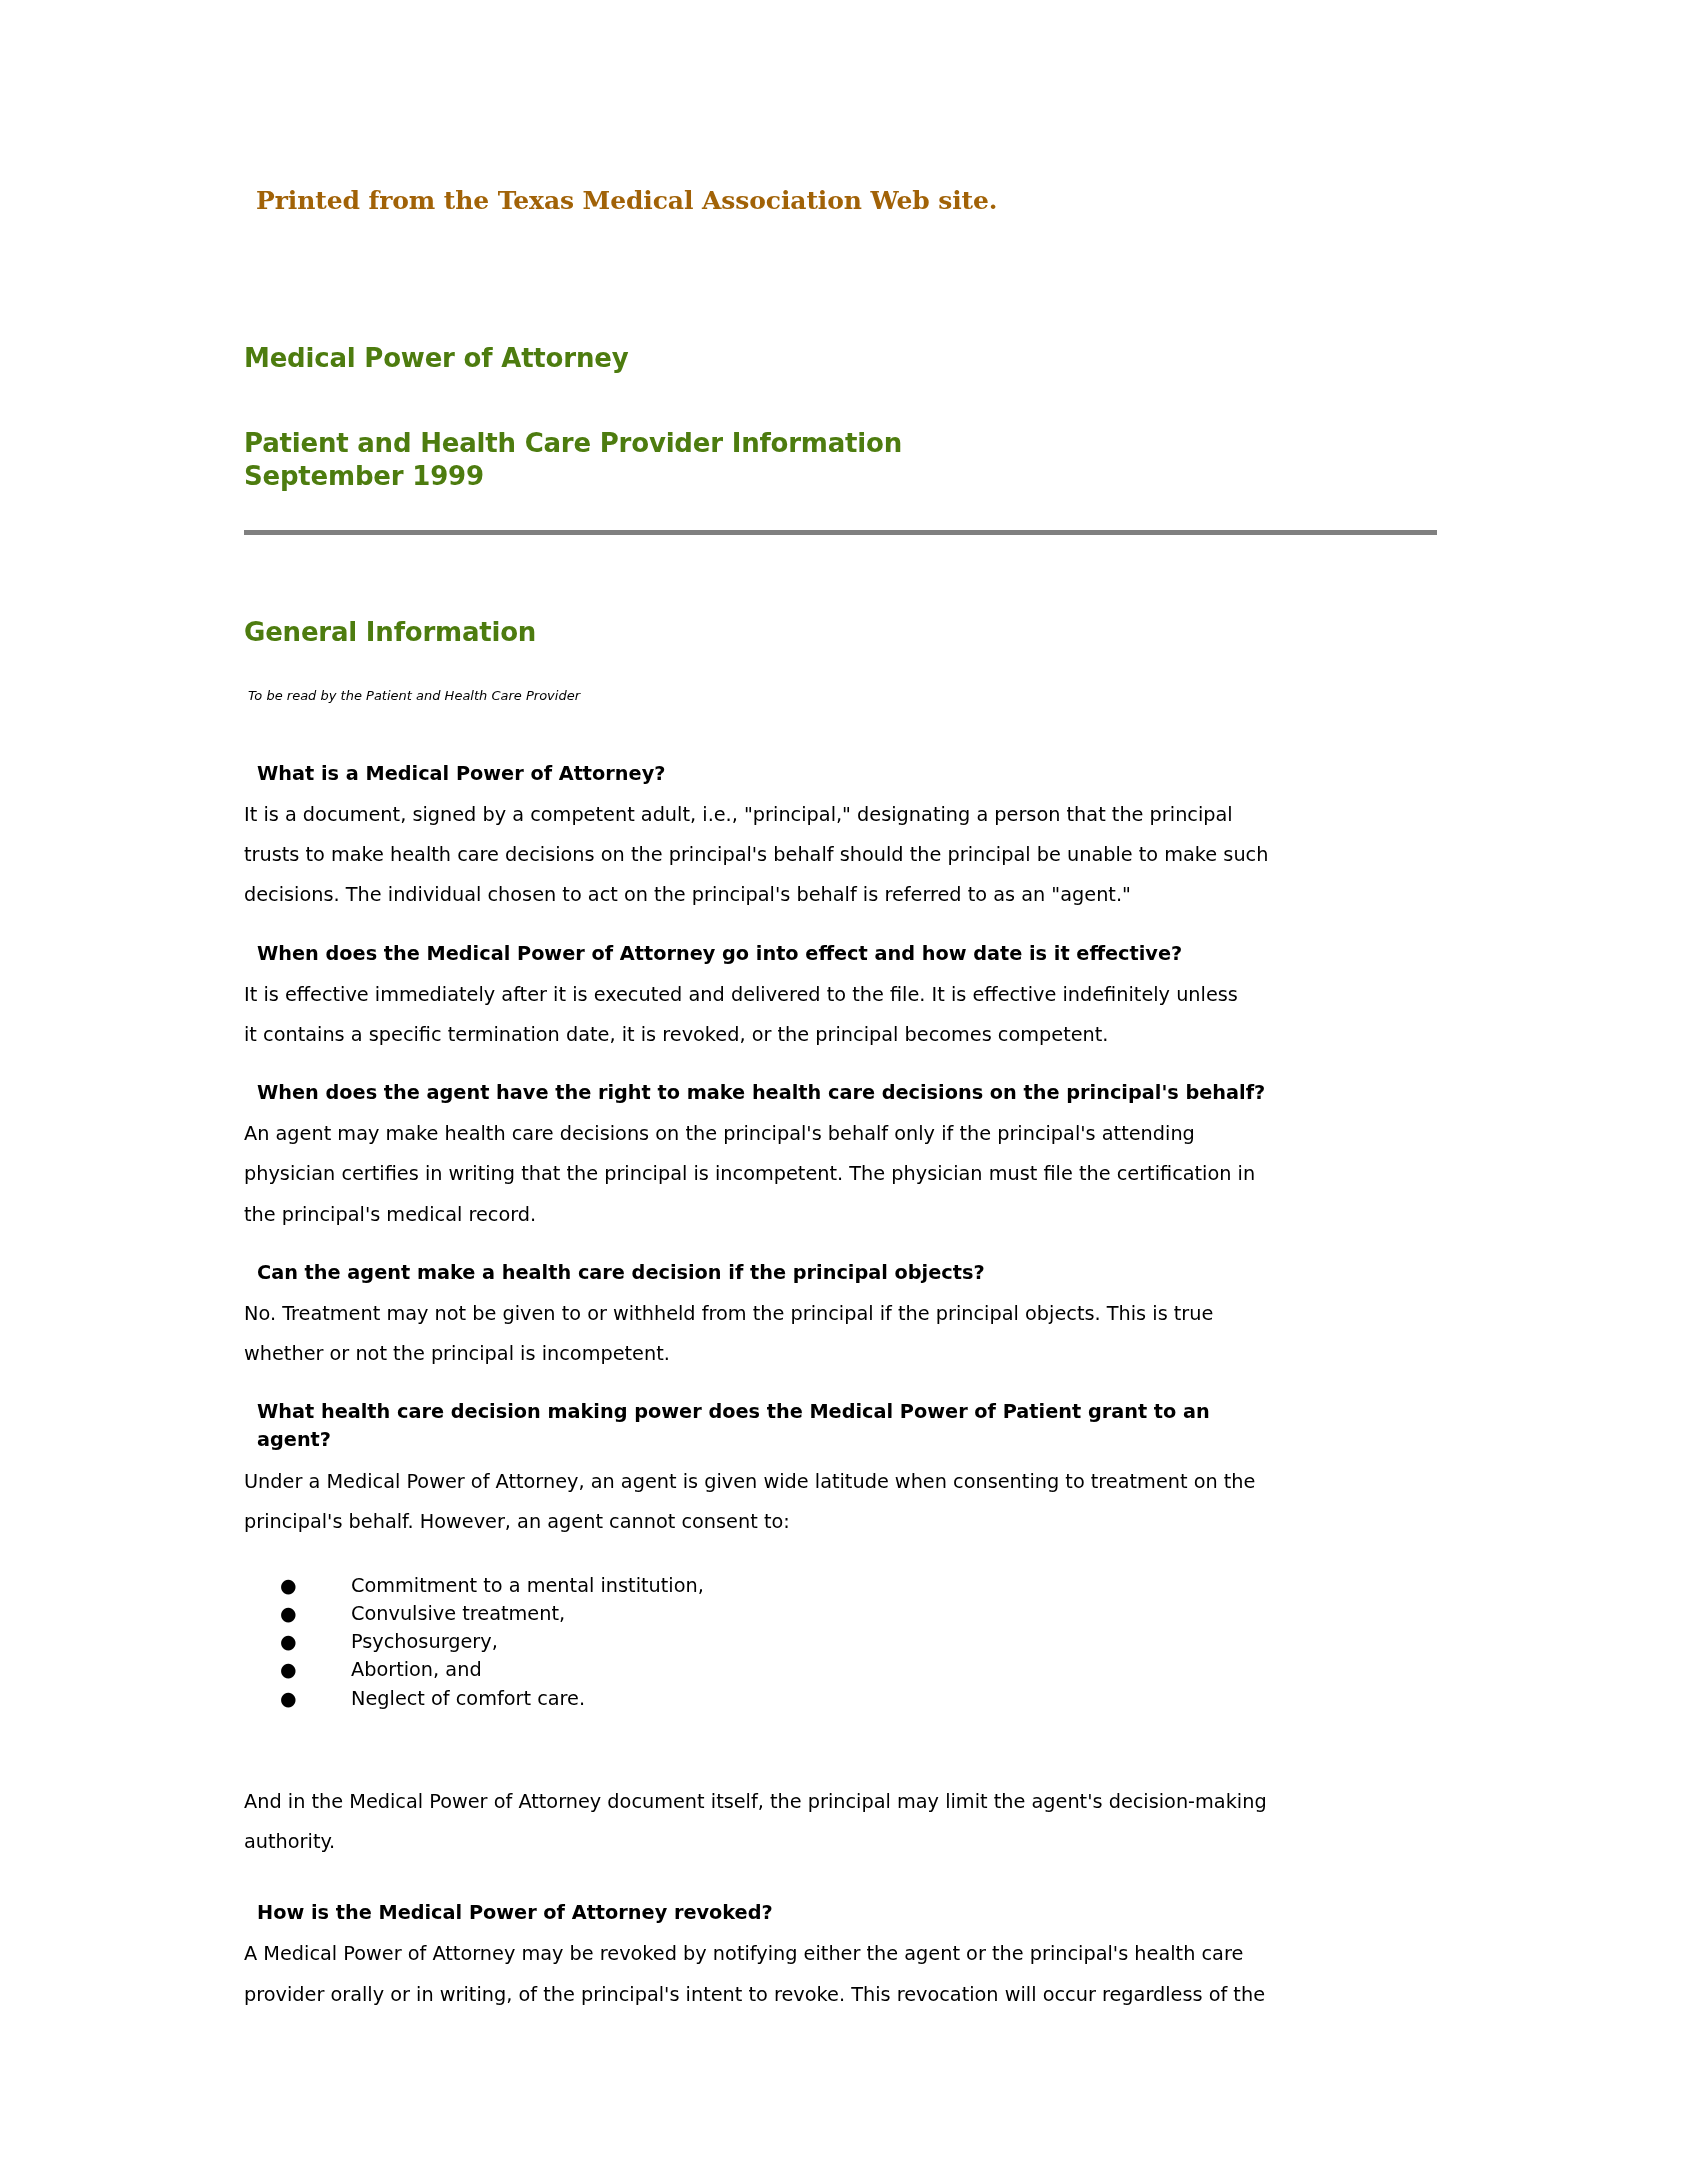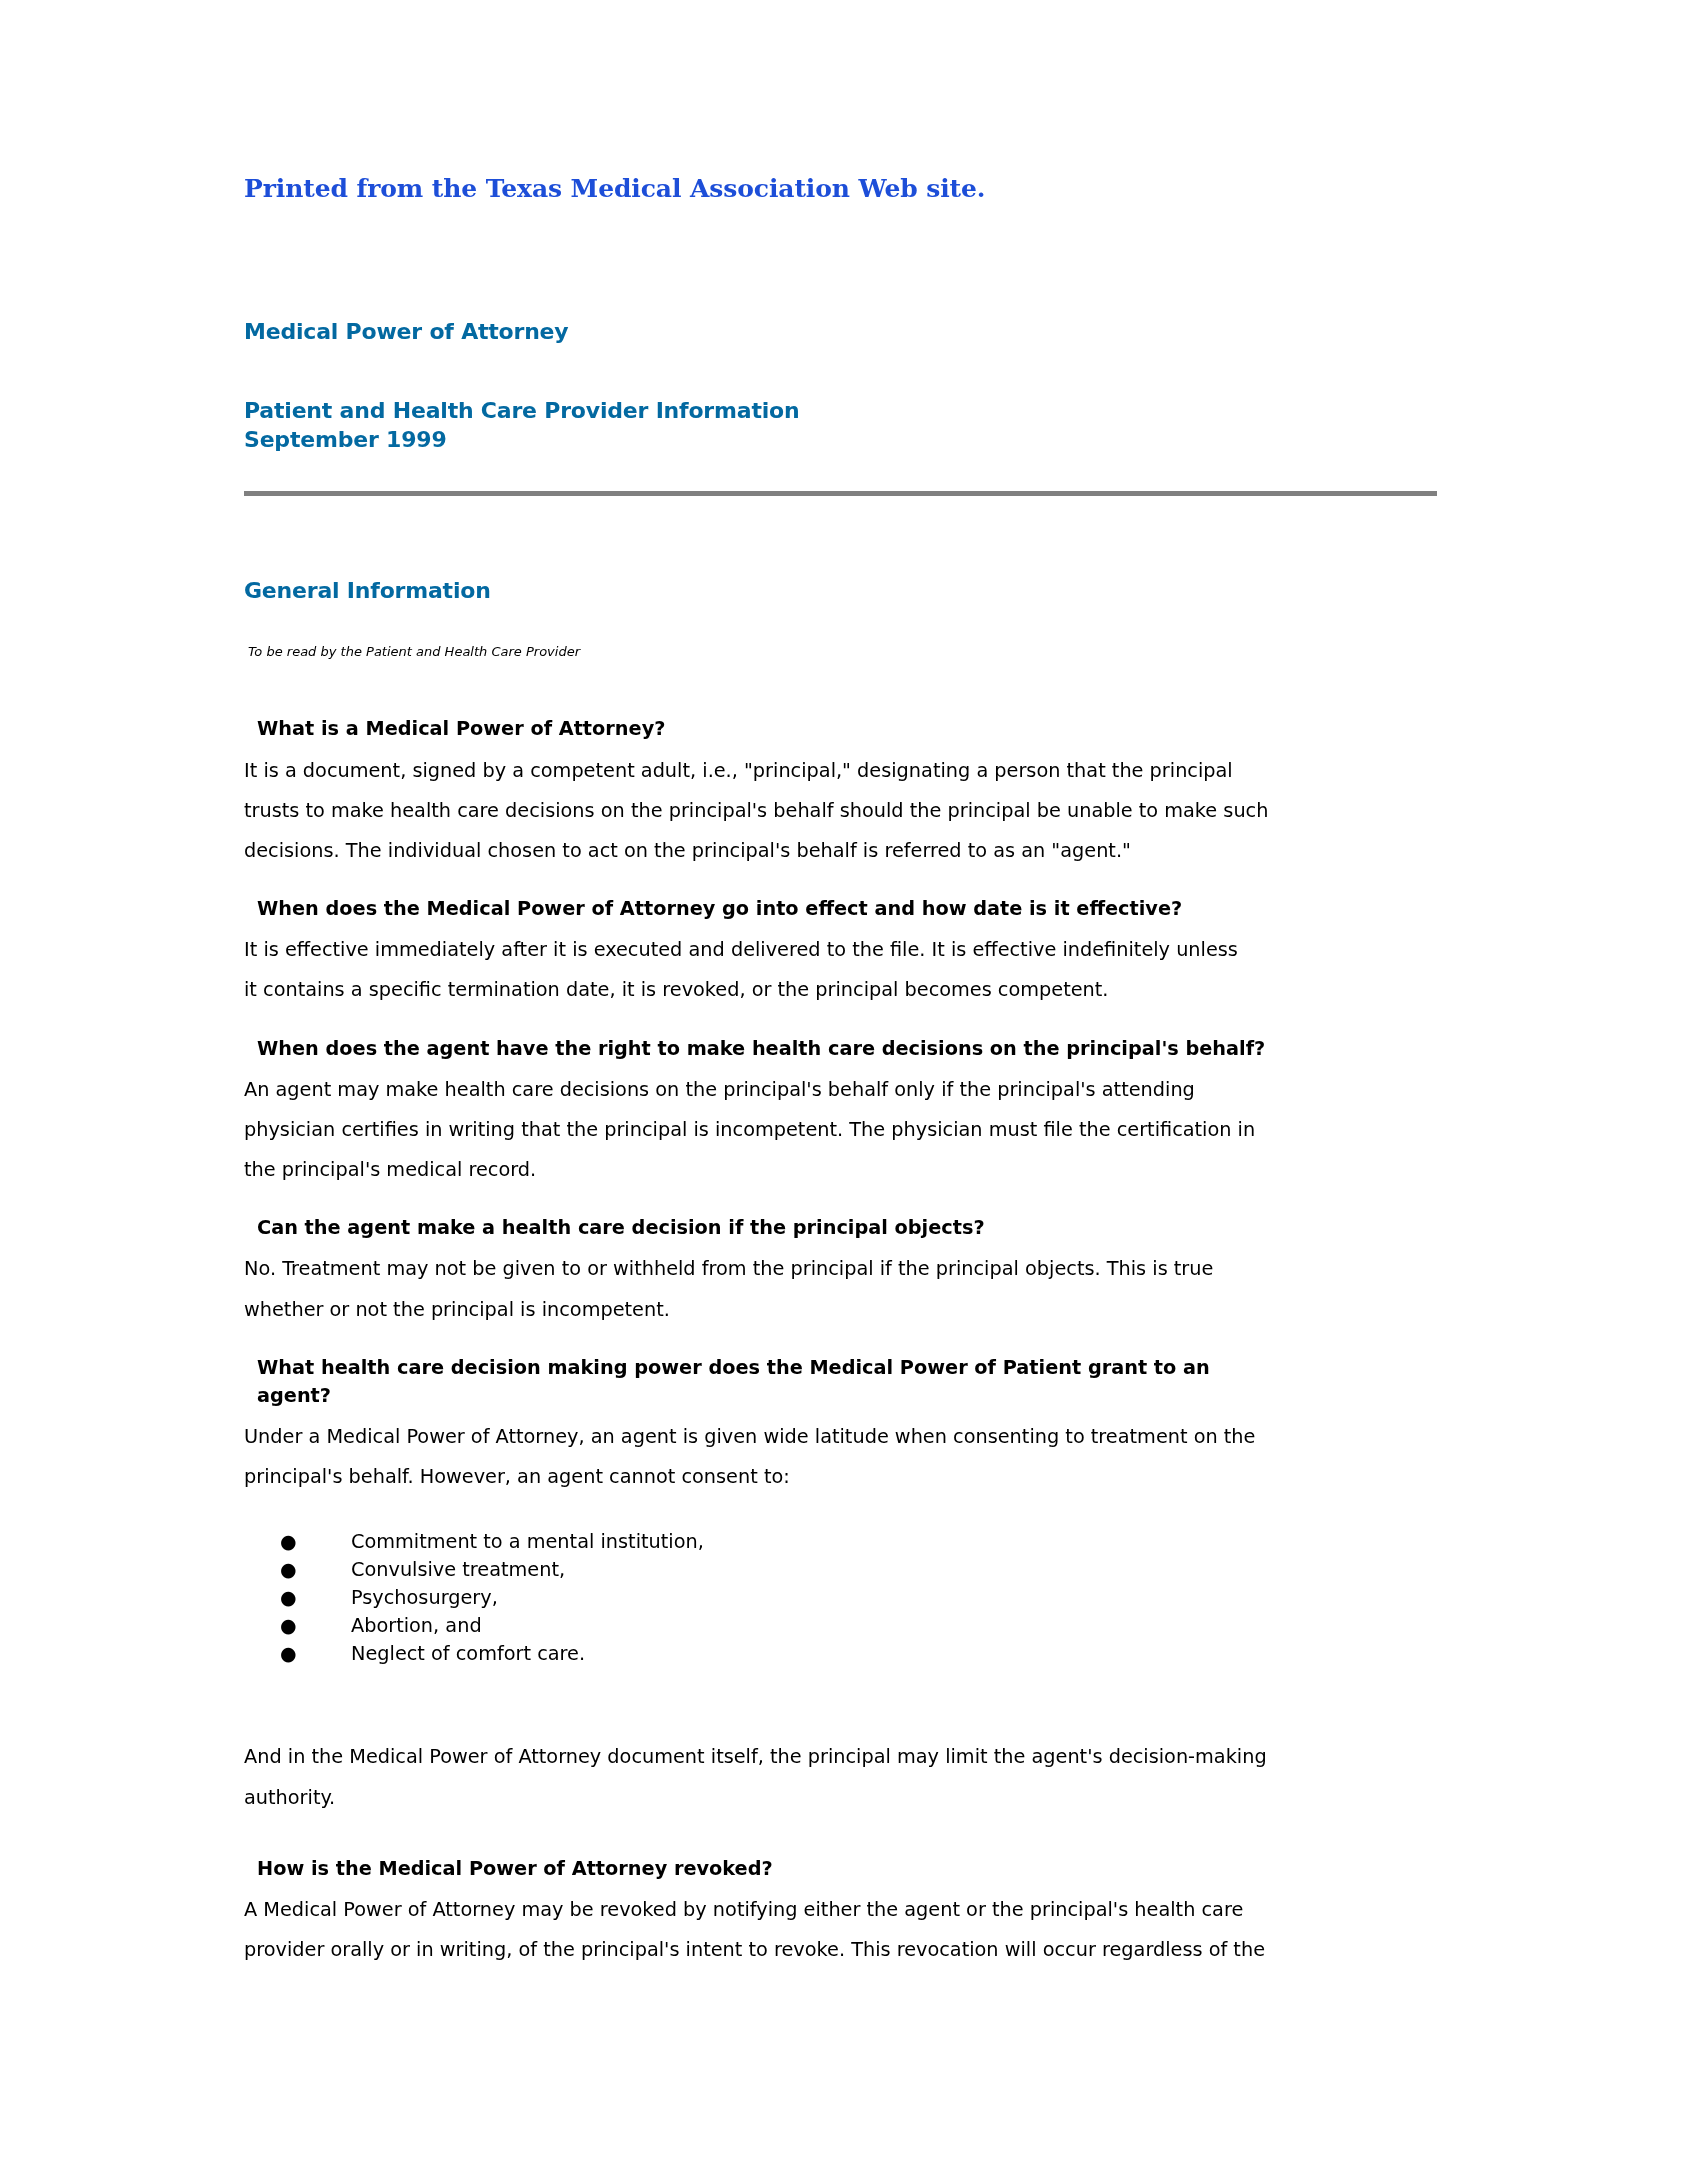--- a/index.html
+++ b/index.html
@@ -29,34 +29,34 @@
     top: 176px;
     width: 1193px;
   }
 
   
   .serif-title {
     font-family: "DejaVu Serif", serif;
     font-weight: bold;
     font-size: 25px;
     line-height: 1.05;
-    color: #1d4ed8;
+    color: #a16207;
     letter-spacing: -0.1px;
-    margin: 0;
+    margin: 12px;
   }
   .gap-title-1 { height: 59px; }
   .gap-title-2 { height: 57px; }
 
   
   .red-head {
     font-family: "DejaVu Sans", sans-serif;
     font-weight: bold;
-    font-size: 22px;
+    font-size: 26px;
     line-height: 1.28;
-    color: #0369a1;
+    color: #4d7c0f;
     margin: 0;
     letter-spacing: -0.2px;
   }
   .gap-red-1 { height: 51px; }
 
   
   .rule-wrap {
     height: 79px;
     display: flex;
     align-items: center;

